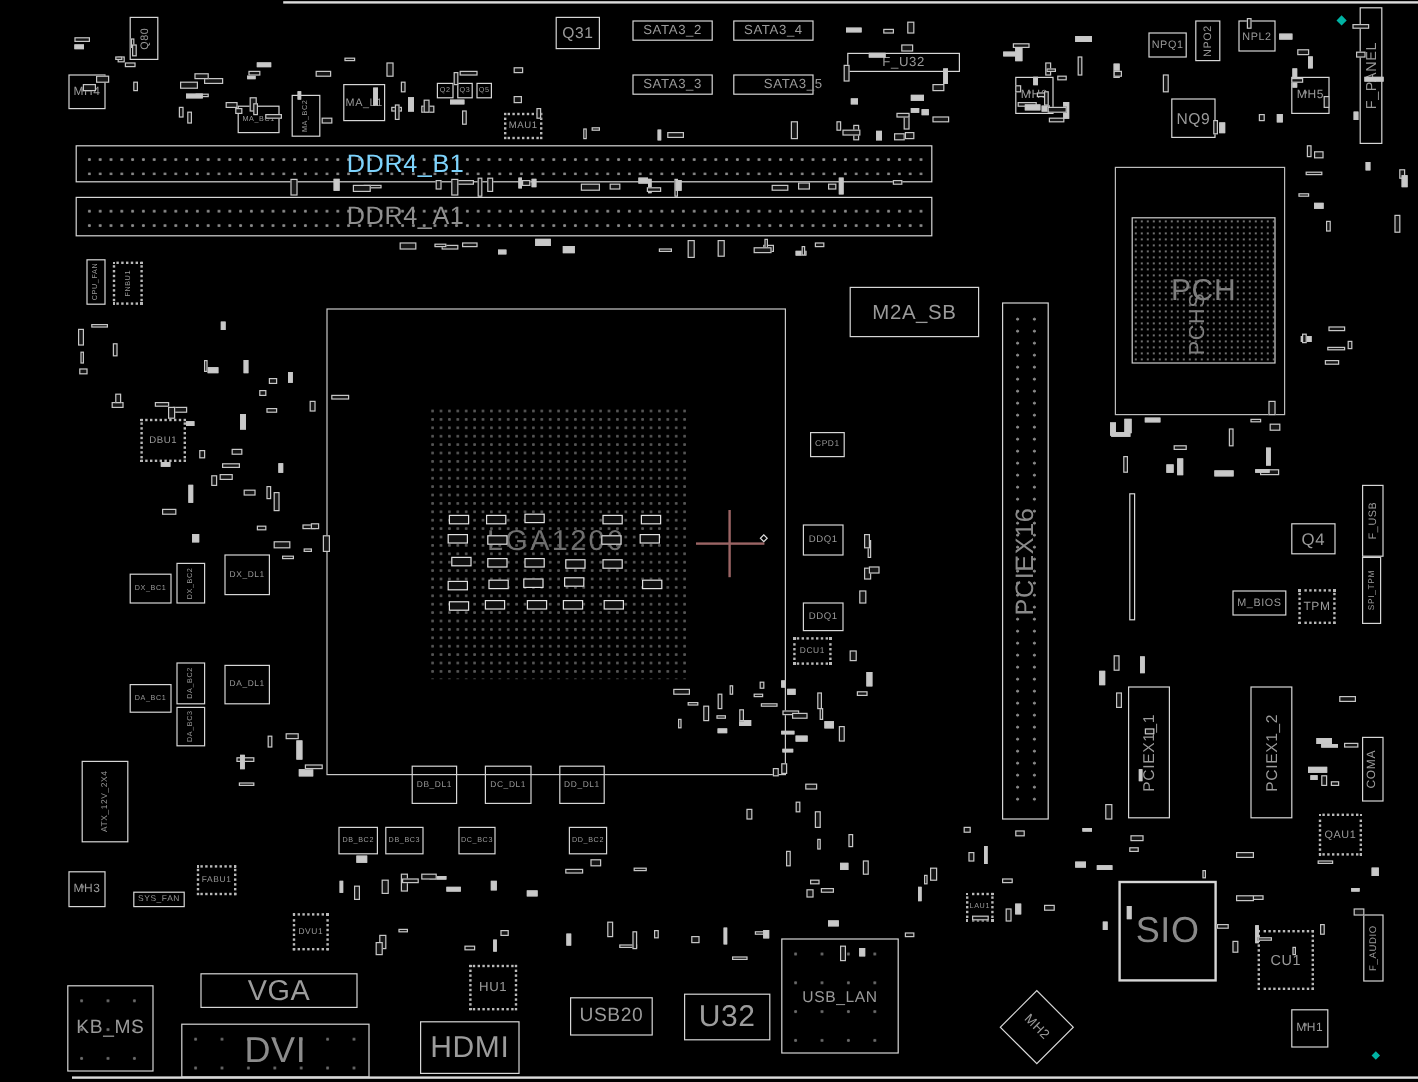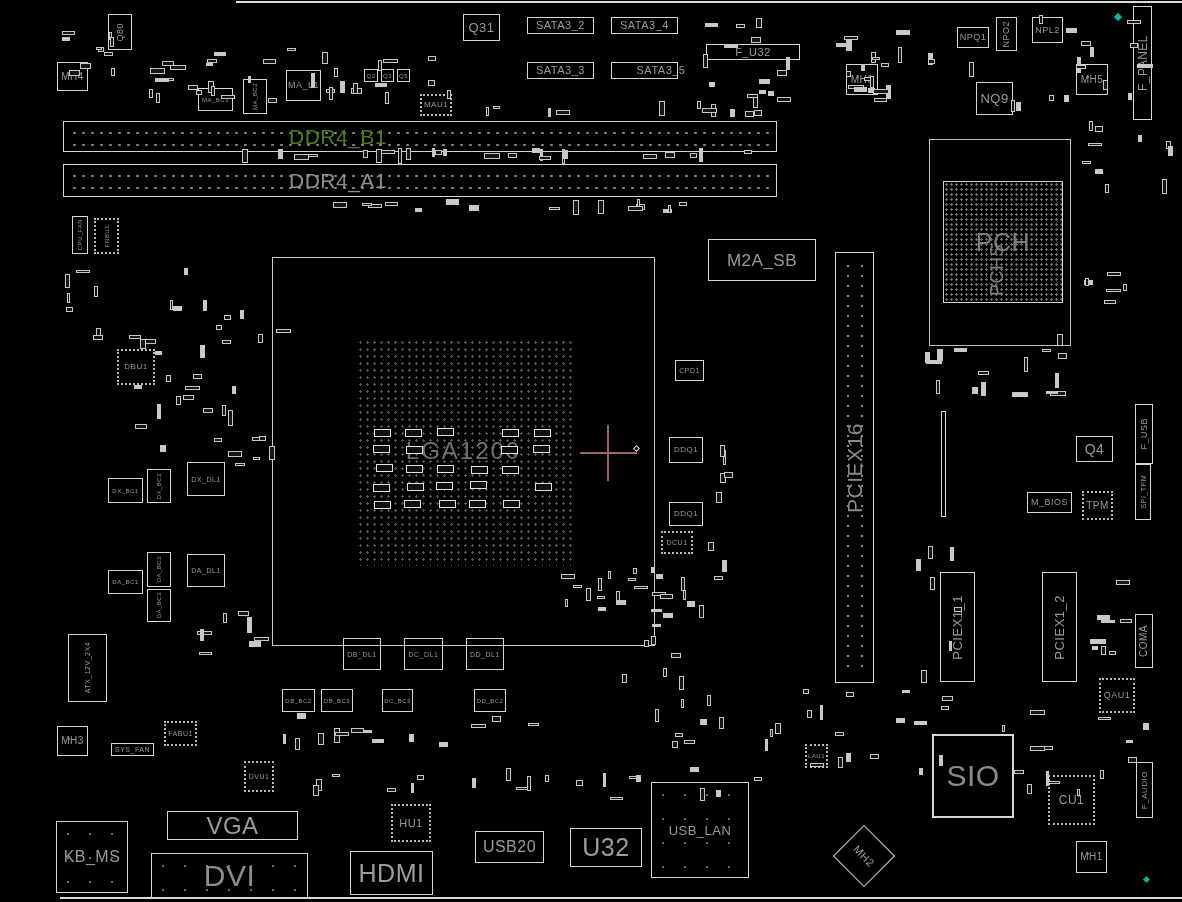--- a/index.html
+++ b/index.html
@@ -100,21 +100,21 @@
     </div>
   <div class="c" style="left:397px;top:69px;width:13px;height:13px;">
       <span class="lbl" style="font-size:6px;">Q5</span>
     </div>
   <div class="c bga" style="left:420px;top:94px;width:32px;height:22px;">
       <span class="lbl" style="font-size:8px;">MAU1</span>
     </div>
 
   <div class="c" style="left:63px;top:121px;width:714px;height:31px;">
     <div class="pinsrow"></div>
-    <span class="lbl abs" style="font-size:21px;color:#4d7c0f;left:225px;top:4px;">DDR4_B1</span>
+    <span class="lbl abs" style="font-size:21px;color:#7dd3fc;left:225px;top:4px;">DDR4_B1</span>
   </div>
   <div class="c" style="left:63px;top:164px;width:714px;height:33px;">
     <div class="pinsrow"></div>
     <span class="lbl abs" style="font-size:21px;color:#8f8f8f;left:225px;top:5px;">DDR4_A1</span>
   </div>
 
   <div class="c" style="left:929px;top:139px;width:142px;height:207px;border-color:#bdbdbd;"></div>
   <div class="c dots-fine" style="left:943px;top:181px;width:120px;height:122px;border-color:#cfcfcf;">
     <span class="lbl dim" style="font-size:25px;z-index:2;">PCH</span>
     <span class="lbl dim v abs" style="font-size:18px;left:44px;top:8px;height:106px;">PCHS</span>

